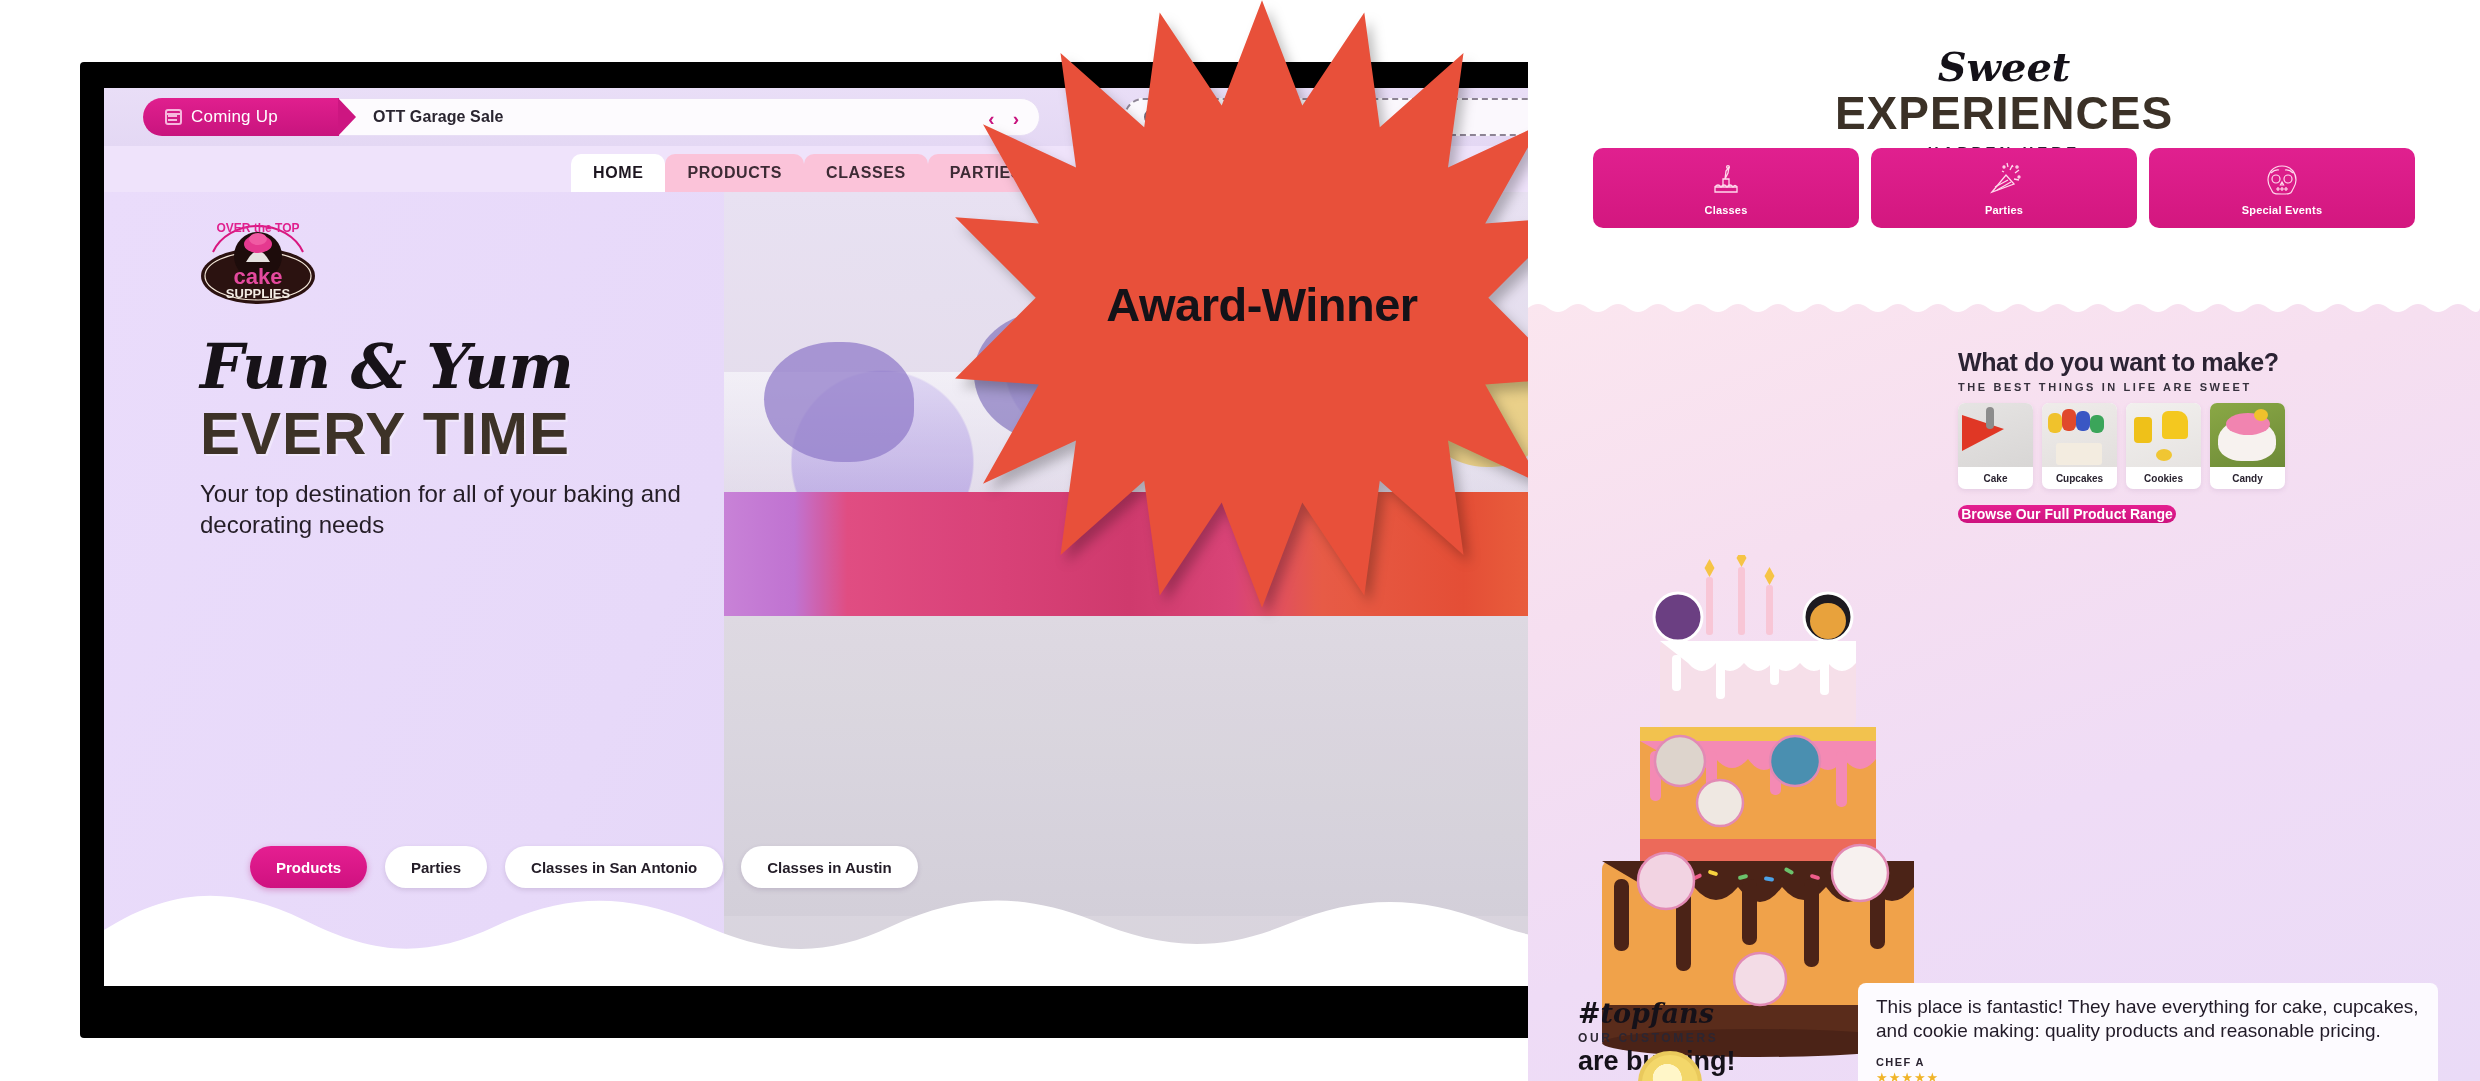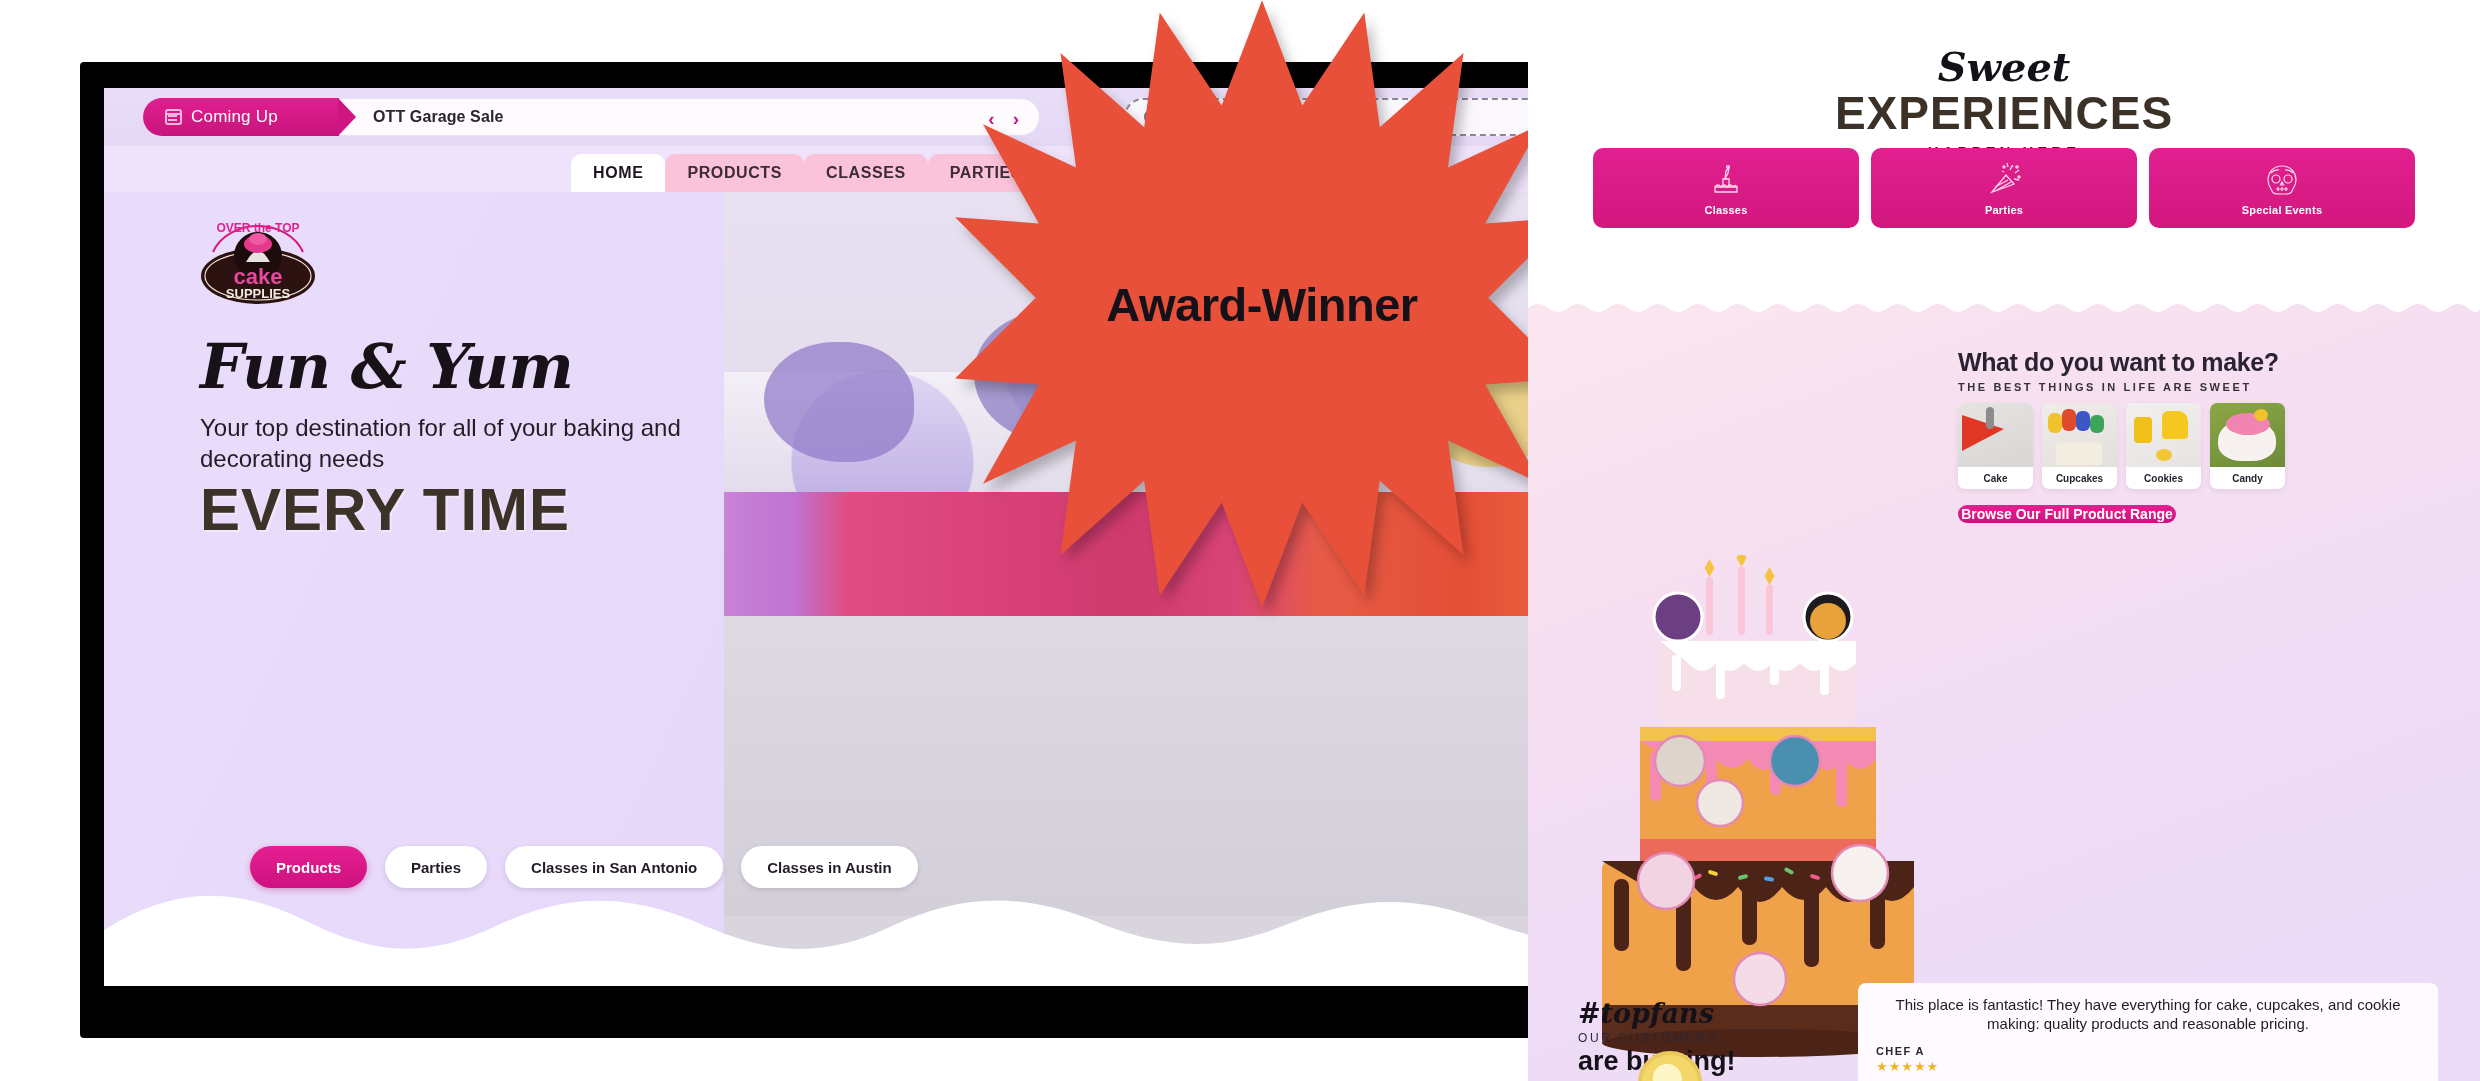--- a/index.html
+++ b/index.html
@@ -282,38 +282,38 @@
   
   #testimonial {
     position: absolute; left: 0; bottom: 0; width: 952px; height: 108px;
   }
   #topfans-col { position: absolute; left: 50px; bottom: 6px; width: 250px; }
   #topfans-hash {
     font-family: "DejaVu Serif", serif; font-style: italic;
     font-size: 27px; font-weight: 700; color: #151119; line-height: 1;
   }
   #topfans-cust {
-    font-size: 12px; font-weight: 400; letter-spacing: 2.6px;
+    font-size: 12px; font-weight: 700; letter-spacing: 2.6px;
     color: #2c2632; margin-top: 4px;
   }
   #topfans-buzz {
     font-size: 27px; font-weight: 900; color: #151119; margin-top: 2px; line-height: 1.05;
   }
   #lemon {
     position: absolute; left: 110px; bottom: -34px; width: 64px; height: 64px;
     border-radius: 50%;
     background: radial-gradient(circle at 45% 42%, #fff6c8 0 32%, #f3d76a 33% 70%, #d8b545 71% 100%);
     border: 4px solid #e9c95c;
   }
   #review-card {
     position: absolute; left: 330px; bottom: 0; width: 580px; height: 98px;
     background: #fdfbff; border-radius: 8px 8px 0 0;
     padding: 12px 18px;
   }
-  #review-text { font-size: 15px; line-height: 1.28; color: #221b28; text-align: center; }
+  #review-text { font-size: 19px; line-height: 1.28; color: #221b28; }
   #review-author {
     margin-top: 12px; font-size: 11px; font-weight: 700; letter-spacing: 1.4px; color: #2b2431;
   }
   #review-stars { margin-top: 2px; font-size: 13px; color: #f0b429; letter-spacing: 1px; }
 </style>
 </head>
 <body>
 
 <div id="stage">
 
@@ -371,22 +371,22 @@
           <div class="drip" style="left:630px;height:184px;background:#e5492f;"></div>
           <div class="drip" style="left:690px;height:132px;background:#e9573a;"></div>
           <div class="drip" style="left:748px;height:200px;background:#ec6236;"></div>
           <div class="drip" style="left:806px;height:150px;background:#ef6b3c;"></div>
         </div>
         <div id="cake-body"></div>
       </div>
 
       <div id="hero-copy">
         <div id="script-title">Fun &amp; Yum</div>
+        <div id="big-title">EVERY TIME</div>
         <div id="sub-title">Your top destination for all of your baking and decorating needs</div>
-        <div id="big-title">EVERY TIME</div>
       </div>
 
       <div id="cta-row">
         <div class="cta-btn primary">Products</div>
         <div class="cta-btn">Parties</div>
         <div class="cta-btn">Classes in San Antonio</div>
         <div class="cta-btn">Classes in Austin</div>
       </div>
 
       <svg id="hero-wave" viewBox="0 0 1500 120" preserveAspectRatio="none">

